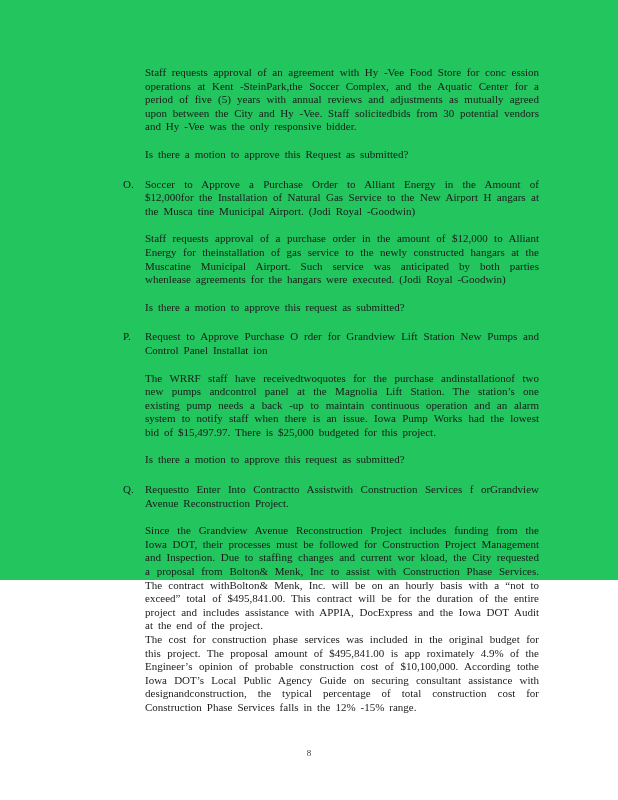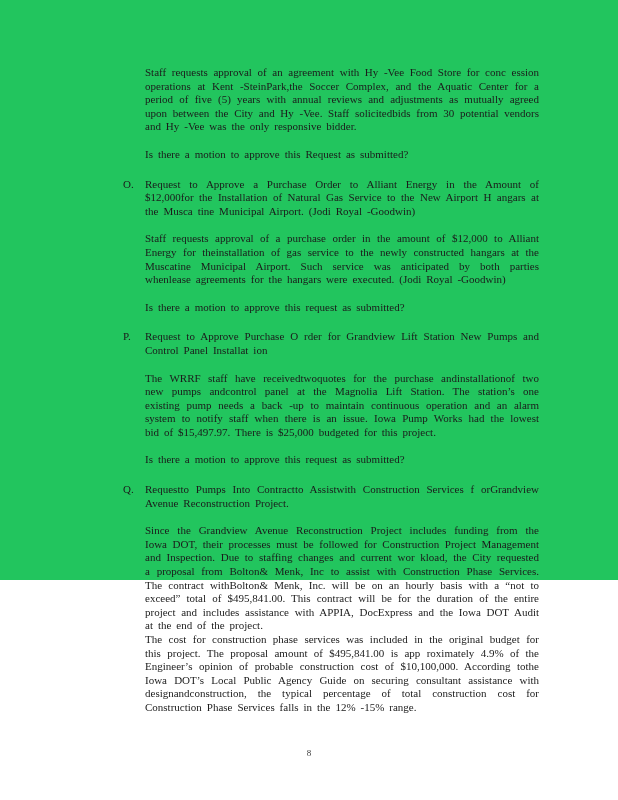--- a/index.html
+++ b/index.html
@@ -69,35 +69,35 @@
 <body>
 
 <div class="page">
   <div class="content">
 
     <p class="para">Staff requests approval of an agreement with Hy -Vee Food Store for conc ession operations at Kent -SteinPark,the Soccer Complex, and the Aquatic Center for a period of five (5) years with annual reviews and adjustments as mutually agreed upon between the City and Hy -Vee. Staff solicitedbids from 30 potential vendors and Hy -Vee was the only responsive bidder.</p>
     <p class="para motion">Is there a motion to approve this Request as submitted?</p>
 
     <div class="item-head">
       <span class="letter">O.</span>
-      <p class="para tight">Request to Approve a Purchase Order to Alliant Energy in the Amount of $12,000for the Installation of Natural Gas Service to the New Airport H angars at the Musca tine Municipal Airport. (Jodi Royal -Goodwin)</p>
+      <p class="para tight">Soccer to Approve a Purchase Order to Alliant Energy in the Amount of $12,000for the Installation of Natural Gas Service to the New Airport H angars at the Musca tine Municipal Airport. (Jodi Royal -Goodwin)</p>
     </div>
     <p class="para">Staff requests approval of a purchase order in the amount of $12,000 to Alliant Energy for theinstallation of gas service to the newly constructed hangars at the Muscatine Municipal Airport. Such service was anticipated by both parties whenlease agreements for the hangars were executed. (Jodi Royal -Goodwin)</p>
     <p class="para motion">Is there a motion to approve this request as submitted?</p>
 
     <div class="item-head">
       <span class="letter">P.</span>
       <p class="para tight">Request to Approve Purchase O rder for Grandview Lift Station New Pumps and Control Panel Installat ion</p>
     </div>
     <p class="para">The WRRF staff have receivedtwoquotes for the purchase andinstallationof two new pumps andcontrol panel at the Magnolia Lift Station. The station’s one existing pump needs a back -up to maintain continuous operation and an alarm system to notify staff when there is an issue. Iowa Pump Works had the lowest bid of $15,497.97. There is $25,000 budgeted for this project.</p>
     <p class="para motion">Is there a motion to approve this request as submitted?</p>
 
     <div class="item-head">
       <span class="letter">Q.</span>
-      <p class="para tight">Requestto Pumps Into Contractto Assistwith Construction Services f orGrandview Avenue Reconstruction Project.</p>
+      <p class="para tight">Requestto Enter Into Contractto Assistwith Construction Services f orGrandview Avenue Reconstruction Project.</p>
     </div>
     <p class="para tight">Since the Grandview Avenue Reconstruction Project includes funding from the Iowa DOT, their processes must be followed for Construction Project Management and Inspection. Due to staffing changes and current wor kload, the City requested a proposal from Bolton&amp; Menk, Inc to assist with Construction Phase Services. The contract withBolton&amp; Menk, Inc. will be on an hourly basis with a “not to exceed” total of $495,841.00. This contract will be for the duration of the entire project and includes assistance with APPIA, DocExpress and the Iowa DOT Audit at the end of the project.</p>
     <p class="para">The cost for construction phase services was included in the original budget for this project. The proposal amount of $495,841.00 is app roximately 4.9% of the Engineer’s opinion of probable construction cost of $10,100,000. According tothe Iowa DOT’s Local Public Agency Guide on securing consultant assistance with designandconstruction, the typical percentage of total construction cost for Construction Phase Services falls in the 12% -15% range.</p>
 
   </div>
 
   <div class="page-number">8</div>
 </div>
 
 </body></html>

